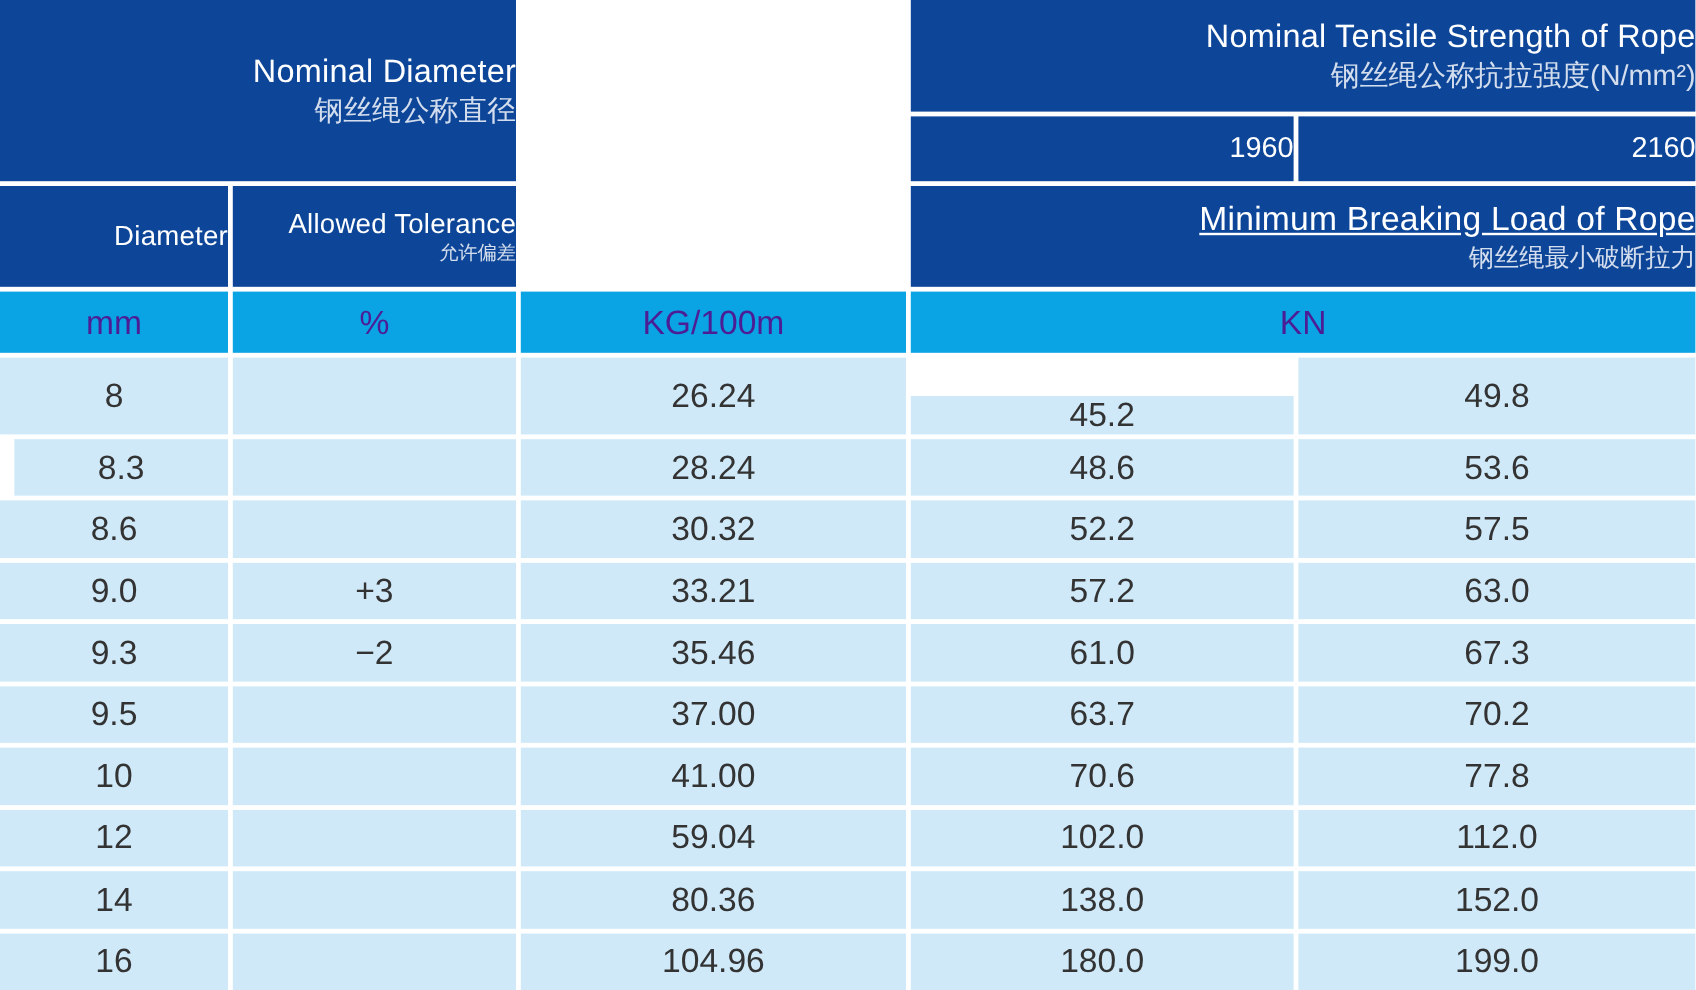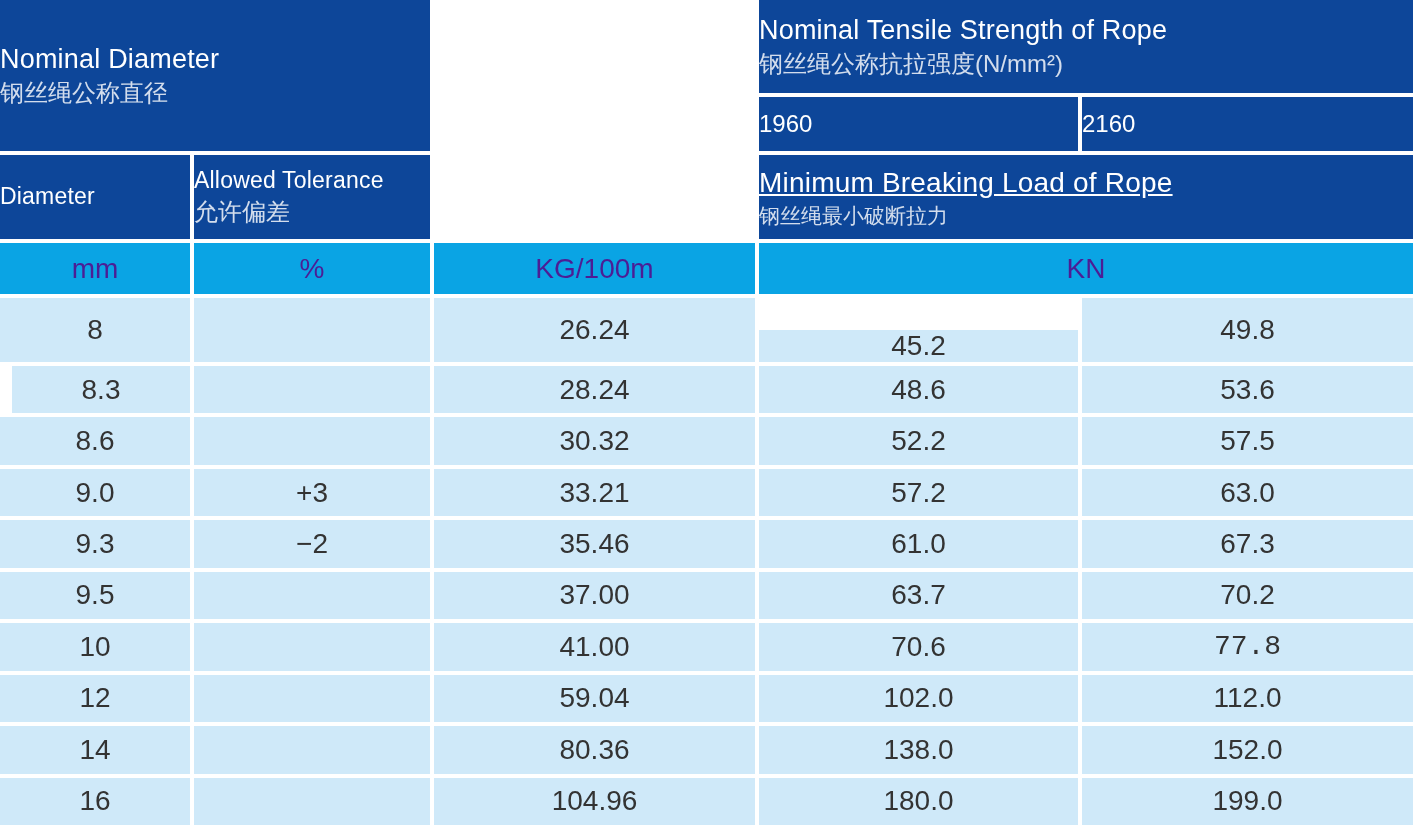--- a/index.html
+++ b/index.html
@@ -14,29 +14,29 @@
     grid-template-rows: 93px 54px 84px 51px repeat(10, 1fr);
     gap: 4px;
     background: var(--gap, #ffffff);
   }
 
   .hdr {
     background: var(--header-bg, #0d4699);
     color: var(--header-text, #ffffff);
     display: flex;
     flex-direction: column;
-    align-items: flex-start;
+    align-items: flex-end;
     justify-content: center;
     text-align: center;
     line-height: 1.3;
   }
   .hdr .en { font-size: 27px; letter-spacing: 0.2px; }
   .hdr .zh { font-size: 24px; color: rgba(255,255,255,0.82); }
   .hdr.small .en { font-size: 23px; }
-  .hdr.small .zh { font-size: 24px; }
+  .hdr.small .zh { font-size: 16px; }
   .hdr.mid .en { font-size: 28px; text-decoration: underline; }
   .hdr.mid .zh { font-size: 21px; }
   .hdr .grade { font-size: 24px; }
 
   .c-nominal   { grid-column: 1 / 3; grid-row: 1 / 3; }
   .c-weight    { grid-column: 3;     grid-row: 1 / 4; }
   .c-tensile   { grid-column: 4 / 6; grid-row: 1; }
   .c-1960      { grid-column: 4;     grid-row: 2; }
   .c-2160      { grid-column: 5;     grid-row: 2; }
   .c-diam      { grid-column: 1;     grid-row: 3; }
@@ -135,21 +135,21 @@
     <div class="cell" style="grid-area: 9 / 5;">67.3</div>
     <div class="cell" style="grid-area: 10 / 1;">9.5</div>
     <div class="cell" style="grid-area: 10 / 2;"></div>
     <div class="cell" style="grid-area: 10 / 3;">37.00</div>
     <div class="cell" style="grid-area: 10 / 4;">63.7</div>
     <div class="cell" style="grid-area: 10 / 5;">70.2</div>
     <div class="cell" style="grid-area: 11 / 1;">10</div>
     <div class="cell" style="grid-area: 11 / 2;"></div>
     <div class="cell" style="grid-area: 11 / 3;">41.00</div>
     <div class="cell" style="grid-area: 11 / 4;">70.6</div>
-    <div class="cell" style="grid-area: 11 / 5; font-family: Liberation Mono, monospace;">77.8</div>
+    <div class="cell" style="grid-area: 11 / 5;">77.8</div>
     <div class="cell" style="grid-area: 12 / 1;">12</div>
     <div class="cell" style="grid-area: 12 / 2;"></div>
     <div class="cell" style="grid-area: 12 / 3;">59.04</div>
     <div class="cell" style="grid-area: 12 / 4;">102.0</div>
     <div class="cell" style="grid-area: 12 / 5;">112.0</div>
     <div class="cell" style="grid-area: 13 / 1;">14</div>
     <div class="cell" style="grid-area: 13 / 2;"></div>
     <div class="cell" style="grid-area: 13 / 3;">80.36</div>
     <div class="cell" style="grid-area: 13 / 4;">138.0</div>
     <div class="cell" style="grid-area: 13 / 5;">152.0</div>

